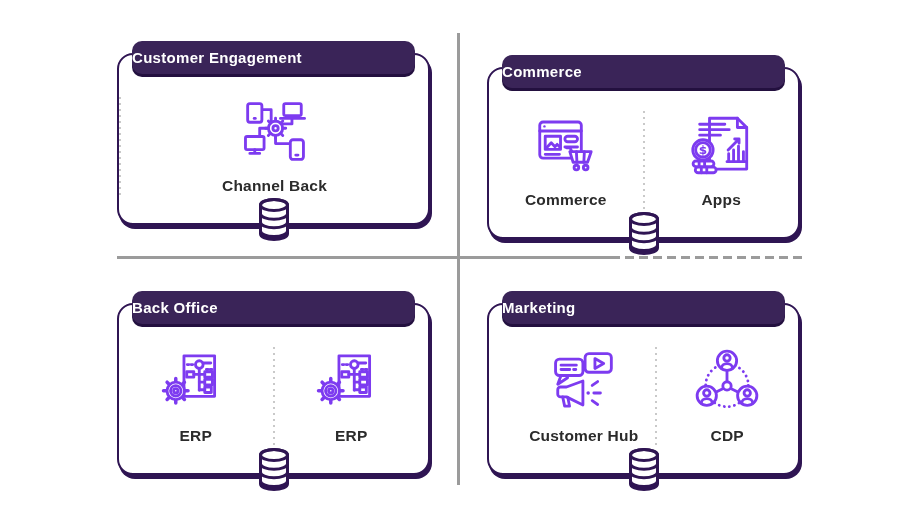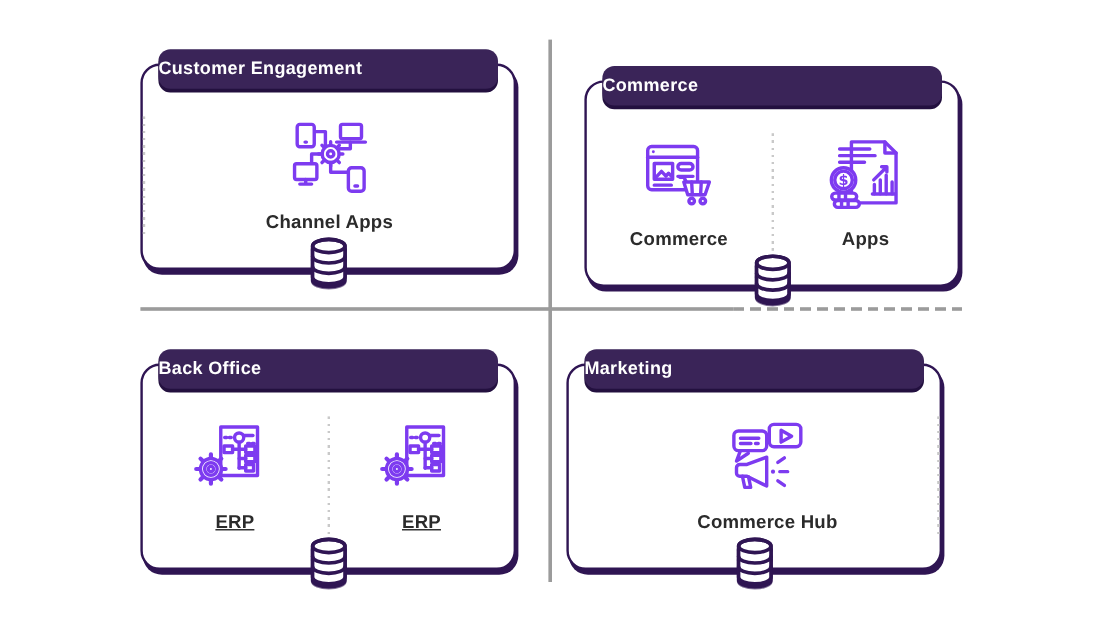--- a/index.html
+++ b/index.html
@@ -21,21 +21,21 @@
   .hline-solid{position:absolute;left:117px;top:256px;width:494px;height:3px;background:var(--divider);}
   .hline-dashed{position:absolute;left:611px;top:256px;width:194px;height:3px;
     background:repeating-linear-gradient(90deg,var(--divider) 0 9px,transparent 9px 14px);}
   
   .card{
     position:absolute;width:313px;height:172px;background:#fff;
     border:2px solid var(--outline);border-radius:16px;
     box-shadow:2px 4px 0 var(--outline);box-sizing:border-box;
   }
   .card.tl{left:117px;top:53px;} .card.tr{left:487px;top:67px;}
-  .card.bl{left:117px;top:303px;text-decoration:underline;} .card.br{left:472px;top:303px;padding-left:24px;}
+  .card.bl{left:117px;top:303px;} .card.br{left:487px;top:303px;padding-left:24px;}
   .hdr{
     position:absolute;top:-14px;left:13px;right:13px;height:33px;
     background:var(--header-bg);border-radius:10px;
     display:flex;align-items:center;justify-content:flex-start;
     box-shadow:0 3px 0 #23103f;
   }
   .hdr span{color:var(--header-text);font-size:15px;font-weight:bold;letter-spacing:.3px;}
   .card-body{display:flex;height:100%;padding-top:40px;box-sizing:border-box;}
   .item{flex:1;display:flex;flex-direction:column;align-items:center;}
   .icon{height:72px;display:flex;align-items:center;justify-content:center;color:var(--icon-stroke);}
@@ -77,21 +77,21 @@
             <path d="M37 20.5 h22"></path>
             <rect x="5" y="37" width="17" height="12" rx="1.5" fill="#fff"></rect>
             <path d="M13.5 49 v3 M9 52.5 h9"></path>
             <rect x="46" y="40" width="12" height="18" rx="2.5" fill="#fff"></rect>
             <path d="M51 54 h2"></path>
             <circle cx="32.5" cy="29.5" r="6.5" fill="#fff"></circle>
             <circle cx="32.5" cy="29.5" r="2.4"></circle>
             <path d="M39 29.5 h2.8 M37.1 34.1 l2 2 M32.5 36 v2.8 M27.9 34.1 l-2 2 M26 29.5 h-2.8 M27.9 24.9 l-2 -2 M32.5 23 v-2.8 M37.1 24.9 l2 -2"></path>
           </svg>
         </div>
-        <div class="item-label">Channel Apps</div>
+        <div class="item-label">Channel Back</div>
       </div>
     </div>
     <div class="db">
       <svg viewBox="0 0 36 44" width="37" height="44" fill="none" stroke="currentColor" stroke-width="3" stroke-linecap="round" stroke-linejoin="round">
         <path d="M4.5 9 a13.5 5.5 0 0 1 27 0 V35 a13.5 5.5 0 0 1 -27 0 Z" fill="#fff"></path>
         <ellipse cx="18" cy="9" rx="13.5" ry="5.5"></ellipse>
         <path d="M4.5 17.7 a13.5 5.5 0 0 0 27 0 M4.5 26.3 a13.5 5.5 0 0 0 27 0"></path>
       </svg>
     </div>
   </div>
@@ -220,23 +220,42 @@
             <path d="M11 17.5 h14 M11 21.5 h8 M22.5 21.5 h2"></path>
             <path d="M11 27 l-3 8 l9 -6"></path>
             <rect x="33" y="7" width="24" height="17" rx="3.5" fill="#fff"></rect>
             <path d="M42 11.5 l8 4.5 l-8 4.5 Z"></path>
             <path d="M31 32 v22 l-15 -7.5 h-5.5 a2.5 2.5 0 0 1 -2.5 -2.5 v-4 a2.5 2.5 0 0 1 2.5 -2.5 h5.5 Z" fill="#fff"></path>
             <path d="M12.5 46.5 l1.8 8.5 h4.5 l-1.6 -8"></path>
             <circle cx="35.8" cy="43" r="1.6" fill="currentColor" stroke="none"></circle>
             <path d="M39.5 36 l5 -3.5 M41 43 h6 M39.5 50 l5 3.5"></path>
           </svg>
         </div>
-        <div class="item-label">Commerce Hub</div>
-      </div>
-      <div class="dotted-sep"></div>
+        <div class="item-label">Customer Hub</div>
+      </div>
+      <div class="dotted-sep"></div>
+      <div class="item">
+        <div class="icon">
+          <svg viewBox="0 0 64 64" width="70" height="70" fill="none" stroke="currentColor" stroke-width="2.6" stroke-linecap="round" stroke-linejoin="round">
+            <circle cx="32" cy="36" r="19.5" stroke-dasharray="0.1 4.6"></circle>
+            <path d="M32 32.7 V22.3 M28.6 38.8 L20.2 43 M35.4 38.8 L43.8 43"></path>
+            <circle cx="32" cy="13.5" r="8.8" fill="#fff"></circle>
+            <circle cx="32" cy="10.9" r="2.9"></circle>
+            <path d="M27 20.3 a5 4.2 0 0 1 10 0"></path>
+            <circle cx="13.5" cy="45.5" r="8.8" fill="#fff"></circle>
+            <circle cx="13.5" cy="42.9" r="2.9"></circle>
+            <path d="M8.5 52.3 a5 4.2 0 0 1 10 0"></path>
+            <circle cx="50.5" cy="45.5" r="8.8" fill="#fff"></circle>
+            <circle cx="50.5" cy="42.9" r="2.9"></circle>
+            <path d="M45.5 52.3 a5 4.2 0 0 1 10 0"></path>
+            <circle cx="32" cy="36.5" r="3.8" fill="#fff"></circle>
+          </svg>
+        </div>
+        <div class="item-label">CDP</div>
+      </div>
     </div>
     <div class="db">
       <svg viewBox="0 0 36 44" width="37" height="44" fill="none" stroke="currentColor" stroke-width="3" stroke-linecap="round" stroke-linejoin="round">
         <path d="M4.5 9 a13.5 5.5 0 0 1 27 0 V35 a13.5 5.5 0 0 1 -27 0 Z" fill="#fff"></path>
         <ellipse cx="18" cy="9" rx="13.5" ry="5.5"></ellipse>
         <path d="M4.5 17.7 a13.5 5.5 0 0 0 27 0 M4.5 26.3 a13.5 5.5 0 0 0 27 0"></path>
       </svg>
     </div>
   </div>
 

